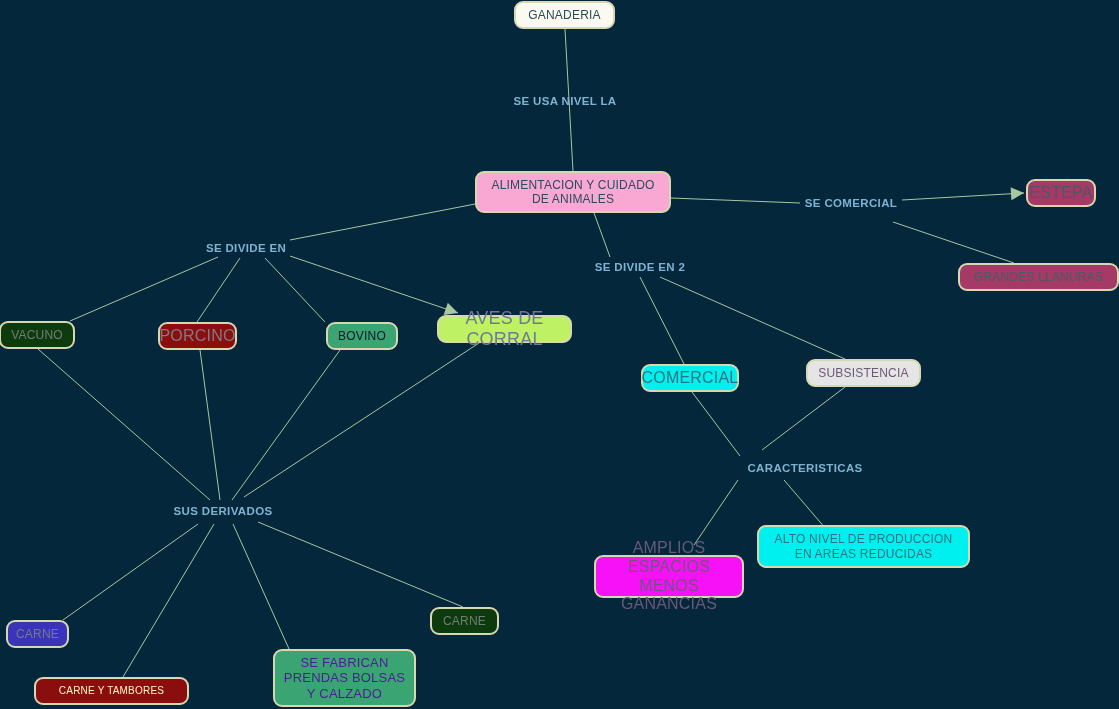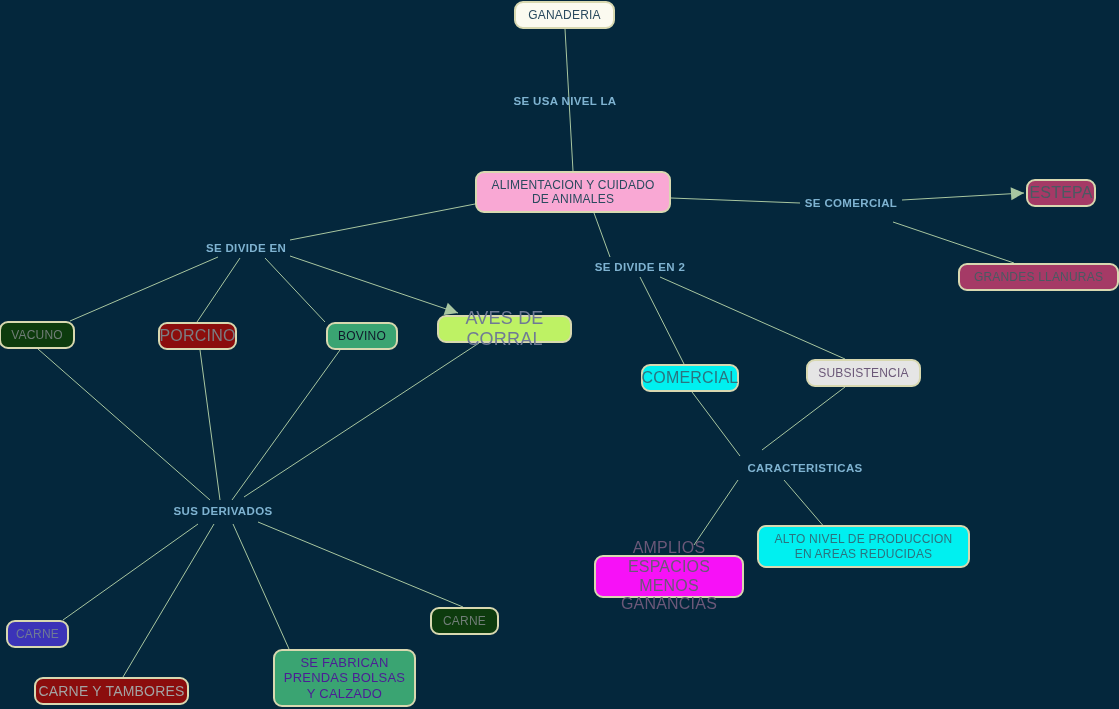--- a/index.html
+++ b/index.html
@@ -91,21 +91,21 @@
       <div class="node" style="left: 158px; top: 322px; width: 79px; height: 28px; background: rgb(139, 13, 13); color: rgb(123, 125, 131); font-size: 16px; border-color: rgb(216, 216, 176);">PORCINO</div>
       <div class="node" style="left: 326px; top: 322px; width: 72px; height: 28px; background: rgb(58, 164, 114); color: #0f172a; font-size: 12px; border-color: rgb(216, 216, 176);">BOVINO</div>
       <div class="node" style="left: 437px; top: 315px; width: 135px; height: 28px; background: #bef264; color: rgb(111, 122, 149); font-size: 18px; border-color: rgb(216, 216, 176);">AVES DE CORRAL</div>
       <div class="node" style="left: 641px; top: 364px; width: 98px; height: 28px; background: rgb(0, 240, 240); color: rgb(43, 116, 128); font-size: 16px; border-color: rgb(216, 216, 176);">COMERCIAL</div>
       <div class="node" style="left: 806px; top: 359px; width: 115px; height: 28px; background: #e5e5e5; color: rgb(107, 88, 120); font-size: 12px; border-color: rgb(216, 216, 176);">SUBSISTENCIA</div>
       <div class="node" style="left: 594px; top: 545px; width: 150px; height: 43px; background: rgb(247, 17, 247); color: rgb(107, 88, 120); font-size: 16px; border-color: rgb(216, 216, 176); margin-top: 10px;">AMPLIOS ESPACIOS
 MENOS GANANCIAS</div>
       <div class="node" style="left: 757px; top: 525px; width: 213px; height: 43px; background: rgb(0, 240, 240); color: rgb(43, 116, 128); font-size: 12px; border-color: rgb(216, 216, 176);">ALTO NIVEL DE PRODUCCION
 EN AREAS REDUCIDAS</div>
       <div class="node" style="left: 6px; top: 620px; width: 63px; height: 28px; background: rgb(59, 51, 184); color: rgb(111, 122, 149); font-size: 12px; border-color: rgb(216, 216, 176);">CARNE</div>
-      <div class="node" style="left: 34px; top: 677px; width: 155px; height: 28px; background: rgb(139, 13, 13); color: #a3a3a3; font-size: 14px; border-color: rgb(216, 216, 176);">CARNE Y TAMBORES</div>
+      <div class="node" style="left: 34px; top: 677px; width: 155px; height: 28px; background: rgb(139, 13, 13); color: #fef9c3; font-size: 10px; border-color: rgb(216, 216, 176);">CARNE Y TAMBORES</div>
       <div class="node" style="left: 230px; top: 649px; width: 143px; height: 58px; background: rgb(58, 164, 114); color: #4c1d95; font-size: 13px; border-color: rgb(216, 216, 176); margin-left: 43px;">SE FABRICAN
 PRENDAS BOLSAS
 Y CALZADO</div>
       <div class="node" style="left: 430px; top: 607px; width: 69px; height: 28px; background: rgb(13, 59, 13); color: rgb(112, 125, 119); font-size: 12px; border-color: rgb(216, 216, 176);">CARNE</div>
     </div>
   <div id="label-layer">
       <div class="label" style="left: 565px; top: 101px; color: rgb(127, 179, 209);">SE USA NIVEL LA</div>
       <div class="label" style="left: 246px; top: 248px; color: rgb(127, 179, 209);">SE DIVIDE EN</div>
       <div class="label" style="left: 851px; top: 203px; color: rgb(127, 179, 209);">SE COMERCIAL</div>
       <div class="label" style="left: 640px; top: 267px; color: rgb(127, 179, 209);">SE DIVIDE EN 2</div>

